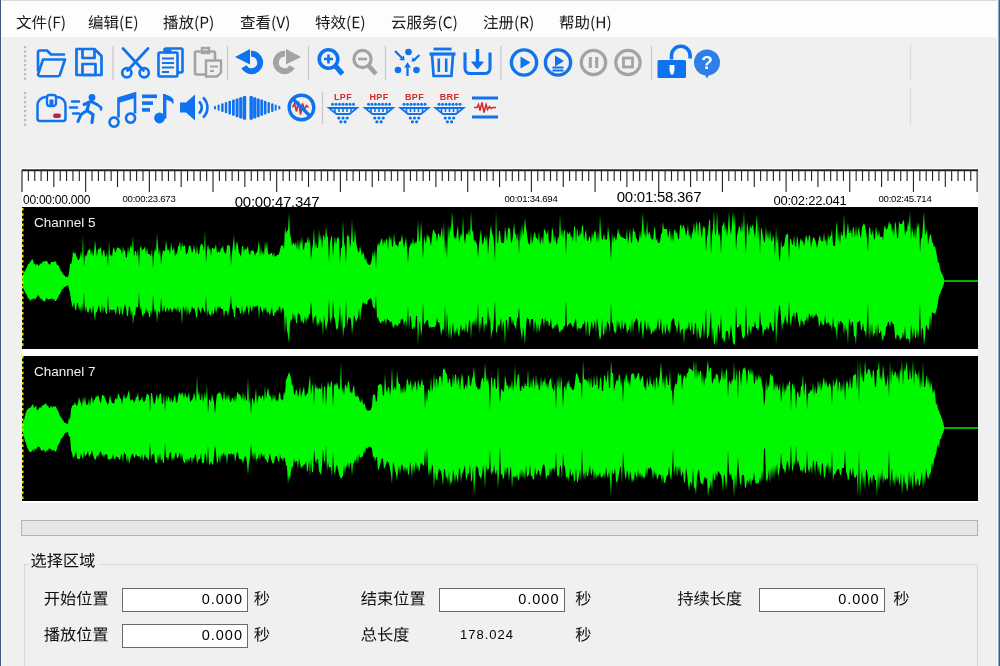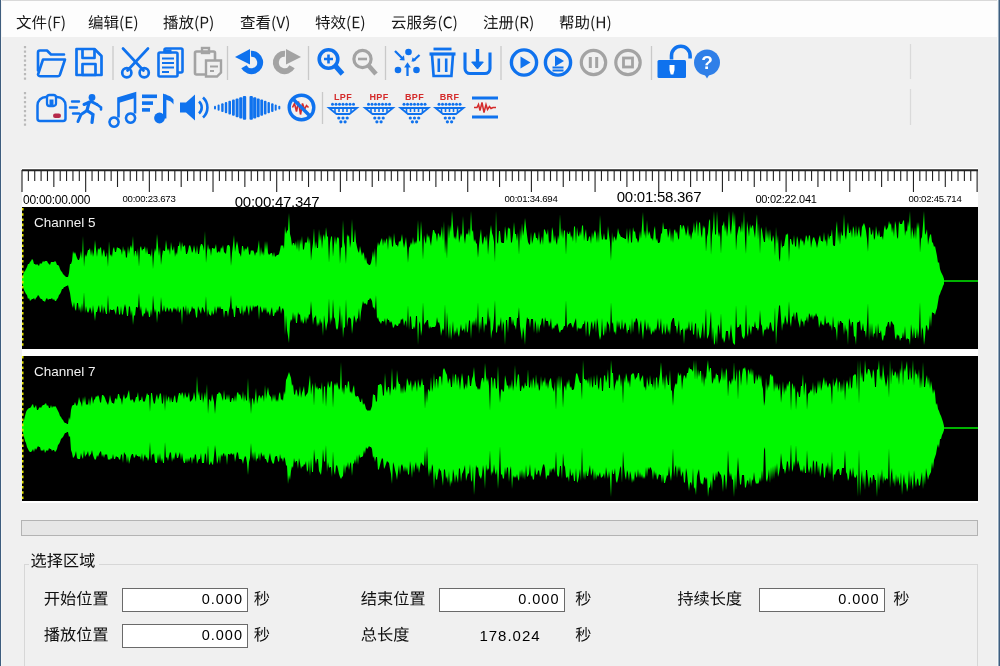--- a/index.html
+++ b/index.html
@@ -12,29 +12,29 @@
 <div style="position:absolute;left:22px;top:501px;width:956px;height:2px;background:#fff"></div>
 <div style="position:absolute;left:34px;top:215px;color:#f2f2f2;font-size:13.5px">Channel 5</div>
 <div style="position:absolute;left:34px;top:364px;color:#f2f2f2;font-size:13.5px">Channel 7</div>
 <div style="position:absolute;left:21px;top:520px;width:957px;height:16px;background:#e6e6e6;border:1px solid #b3b3b3"></div>
 <div style="position:absolute;left:23.5px;top:564px;width:954px;height:110px;border:1px solid #d7d7d7;border-bottom:none"></div>
 <div style="position:absolute;left:29px;top:552px;width:70px;height:16px;background:#f0f0f0"></div>
 <div style="position:absolute;left:122px;top:588px;width:126px;height:23.5px;background:#fff;border:1px solid #6a6a6a;font-size:14.5px;letter-spacing:1px;color:#000;text-align:right;line-height:21.5px;padding-right:4px;box-sizing:border-box">0.000</div>
 <div style="position:absolute;left:122px;top:624px;width:126px;height:23.5px;background:#fff;border:1px solid #6a6a6a;font-size:14.5px;letter-spacing:1px;color:#000;text-align:right;line-height:21.5px;padding-right:4px;box-sizing:border-box">0.000</div>
 <div style="position:absolute;left:438.5px;top:588px;width:126px;height:23.5px;background:#fff;border:1px solid #6a6a6a;font-size:14.5px;letter-spacing:1px;color:#000;text-align:right;line-height:21.5px;padding-right:4px;box-sizing:border-box">0.000</div>
 <div style="position:absolute;left:758.5px;top:588px;width:126px;height:23.5px;background:#fff;border:1px solid #6a6a6a;font-size:14.5px;letter-spacing:1px;color:#000;text-align:right;line-height:21.5px;padding-right:4px;box-sizing:border-box">0.000</div>
-<div style="position:absolute;left:460px;top:627px;width:100px;font-size:15px;letter-spacing:1px;color:#000;text-align:center">178.024</div>
+<div style="position:absolute;left:460px;top:627px;width:100px;font-size:13px;letter-spacing:1px;color:#000;text-align:left">178.024</div>
 <div style="position:absolute;left:23px;top:193px;font-size:12px;letter-spacing:-0.25px;color:#000;white-space:nowrap">00:00:00.000</div>
 <div style="position:absolute;left:149px;top:193px;font-size:9.6px;letter-spacing:-0.25px;color:#000;white-space:nowrap;transform:translateX(-50%)">00:00:23.673</div>
 <div style="position:absolute;left:277px;top:193px;font-size:15px;letter-spacing:-0.25px;color:#000;white-space:nowrap;transform:translateX(-50%)">00:00:47.347</div>
 <div style="position:absolute;left:404px;top:205px;font-size:9.6px;letter-spacing:-0.25px;color:#000;white-space:nowrap;transform:translateX(-50%)">00:01:11.020</div>
 <div style="position:absolute;left:531px;top:193px;font-size:9.6px;letter-spacing:-0.25px;color:#000;white-space:nowrap;transform:translateX(-50%)">00:01:34.694</div>
 <div style="position:absolute;left:659px;top:188px;font-size:15px;letter-spacing:-0.25px;color:#000;white-space:nowrap;transform:translateX(-50%)">00:01:58.367</div>
-<div style="position:absolute;left:786px;top:193px;font-size:11px;letter-spacing:-0.25px;color:#000;white-space:nowrap;transform:translateX(-50%)">00:02:22.041</div>
-<div style="position:absolute;left:935px;top:193px;font-size:9.6px;letter-spacing:-0.25px;color:#000;white-space:nowrap;transform:translateX(-50%)">00:02:45.714</div>
+<div style="position:absolute;left:810px;top:193px;font-size:13px;letter-spacing:-0.25px;color:#000;white-space:nowrap;transform:translateX(-50%)">00:02:22.041</div>
+<div style="position:absolute;left:905px;top:193px;font-size:9.6px;letter-spacing:-0.25px;color:#000;white-space:nowrap;transform:translateX(-50%)">00:02:45.714</div>
 <svg width="1000" height="666" viewBox="0 0 1000 666" style="position:absolute;left:0;top:0">
     <path d="M22.6 15.4C23.0 16.2 23.5 17.2 23.7 17.9L25.0 17.5C24.8 16.8 24.2 15.8 23.8 15.1ZM16.8 17.9V19.1H19.2C20.1 21.4 21.3 23.4 22.9 25.1C21.2 26.5 19.1 27.6 16.6 28.3C16.8 28.6 17.2 29.1 17.3 29.4C19.9 28.6 22.0 27.5 23.8 25.9C25.5 27.5 27.6 28.6 30.2 29.3C30.4 29.0 30.7 28.5 31.0 28.3C28.5 27.6 26.4 26.5 24.7 25.1C26.2 23.5 27.4 21.5 28.3 19.1H30.8V17.9ZM23.8 24.3C22.4 22.8 21.2 21.0 20.4 19.1H27.0C26.2 21.1 25.2 22.9 23.8 24.3ZM36.4 22.9V24.0H40.9V29.4H42.0V24.0H46.3V22.9H42.0V19.5H45.6V18.4H42.0V15.4H40.9V18.4H38.8C39.0 17.7 39.2 16.9 39.3 16.2L38.2 16.0C37.8 18.0 37.2 20.0 36.3 21.3C36.6 21.4 37.1 21.7 37.3 21.9C37.7 21.2 38.1 20.4 38.4 19.5H40.9V22.9ZM35.7 15.2C34.8 17.6 33.5 19.9 32.0 21.4C32.2 21.7 32.5 22.3 32.7 22.6C33.2 22.0 33.6 21.4 34.1 20.8V29.4H35.2V18.9C35.8 17.9 36.3 16.7 36.8 15.6ZM50.7 31.2 51.6 30.9C50.2 28.6 49.6 26.0 49.6 23.4C49.6 20.8 50.2 18.1 51.6 15.9L50.7 15.5C49.3 17.8 48.4 20.3 48.4 23.4C48.4 26.4 49.3 28.9 50.7 31.2ZM53.8 28.2H55.2V23.1H59.6V21.9H55.2V18.0H60.3V16.8H53.8ZM62.3 31.2C63.8 28.9 64.6 26.4 64.6 23.4C64.6 20.3 63.8 17.8 62.3 15.5L61.4 15.9C62.8 18.1 63.4 20.8 63.4 23.4C63.4 26.0 62.8 28.6 61.4 30.9Z" fill="#1a1a1a"></path>
     <path d="M88.6 27.4 88.9 28.4C90.2 27.9 91.8 27.3 93.4 26.6L93.1 25.7C91.5 26.3 89.8 27.0 88.6 27.4ZM88.9 21.6C89.2 21.5 89.5 21.5 91.2 21.2C90.6 22.2 90.0 23.0 89.8 23.3C89.3 23.9 89.0 24.3 88.7 24.4C88.8 24.6 89.0 25.2 89.1 25.4C89.3 25.2 89.8 25.0 93.3 24.2C93.2 24.0 93.2 23.6 93.2 23.3L90.6 23.8C91.7 22.4 92.8 20.7 93.6 18.9L92.7 18.4C92.4 19.0 92.1 19.6 91.8 20.2L90.1 20.4C90.9 19.0 91.8 17.3 92.4 15.6L91.3 15.2C90.8 17.1 89.7 19.1 89.4 19.6C89.1 20.1 88.9 20.5 88.6 20.6C88.7 20.9 88.9 21.4 88.9 21.6ZM97.7 22.8V25.1H96.4V22.8ZM98.5 22.8H99.6V25.1H98.5ZM95.5 21.8V29.3H96.4V26.0H97.7V28.9H98.5V26.0H99.6V28.9H100.4V26.0H101.5V28.3C101.5 28.4 101.5 28.4 101.3 28.5C101.2 28.5 101.0 28.5 100.6 28.4C100.7 28.7 100.8 29.1 100.9 29.3C101.4 29.3 101.8 29.3 102.1 29.2C102.4 29.0 102.4 28.7 102.4 28.3V21.8L101.5 21.8ZM100.4 22.8H101.5V25.1H100.4ZM97.4 15.4C97.6 15.8 97.9 16.4 98.0 16.9H94.4V20.2C94.4 22.6 94.3 26.0 92.9 28.5C93.1 28.6 93.6 29.0 93.8 29.2C95.2 26.7 95.5 23.0 95.5 20.5H102.3V16.9H99.3C99.1 16.3 98.8 15.6 98.5 15.1ZM95.5 17.8H101.2V19.5H95.5ZM112.0 16.6H116.2V18.1H112.0ZM111.0 15.7V19.0H117.3V15.7ZM104.8 23.1C104.9 22.9 105.3 22.8 105.9 22.8H107.3V25.1L104.1 25.6L104.4 26.7L107.3 26.2V29.4H108.4V25.9L110.1 25.6L110.1 24.6L108.4 24.9V22.8H109.8V21.8H108.4V19.4H107.3V21.8H105.8C106.2 20.7 106.7 19.4 107.0 18.1H109.9V17.0H107.3C107.5 16.5 107.6 15.9 107.7 15.4L106.5 15.2C106.5 15.8 106.3 16.4 106.2 17.0H104.2V18.1H105.9C105.6 19.4 105.3 20.4 105.1 20.8C104.9 21.5 104.7 22.0 104.4 22.0C104.5 22.3 104.7 22.8 104.8 23.1ZM116.1 20.9V22.2H112.2V20.9ZM109.7 27.0 109.9 28.1 116.1 27.6V29.4H117.2V27.5L118.4 27.4L118.4 26.4L117.2 26.5V20.9H118.3V19.9H110.1V20.9H111.1V26.9ZM116.1 23.1V24.4H112.2V23.1ZM116.1 25.3V26.6L112.2 26.9V25.3ZM122.7 31.2 123.6 30.9C122.2 28.6 121.6 26.0 121.6 23.4C121.6 20.8 122.2 18.1 123.6 15.9L122.7 15.5C121.3 17.8 120.4 20.3 120.4 23.4C120.4 26.4 121.3 28.9 122.7 31.2ZM125.8 28.2H132.5V27.0H127.2V22.8H131.5V21.6H127.2V18.0H132.3V16.8H125.8ZM134.9 31.2C136.3 28.9 137.2 26.4 137.2 23.4C137.2 20.3 136.3 17.8 134.9 15.5L134.0 15.9C135.4 18.1 136.0 20.8 136.0 23.4C136.0 26.0 135.4 28.6 134.0 30.9Z" fill="#1a1a1a"></path>
     <path d="M175.5 16.8C175.3 17.5 174.8 18.5 174.4 19.2H173.5V16.7C174.8 16.5 176.1 16.4 177.0 16.1L176.4 15.3C174.5 15.7 171.3 16.0 168.6 16.2C168.7 16.4 168.8 16.8 168.8 17.0C170.0 17.0 171.2 16.9 172.4 16.8V19.2H168.4V20.2H171.5C170.6 21.4 169.1 22.5 167.7 23.0C167.9 23.3 168.3 23.6 168.4 23.9C168.7 23.8 169.0 23.6 169.3 23.5V29.4H170.3V28.7H175.8V29.3H176.9V23.5L177.4 23.7C177.6 23.5 177.9 23.1 178.1 22.9C176.8 22.3 175.4 21.3 174.5 20.2H177.7V19.2H175.4C175.8 18.6 176.2 17.8 176.6 17.1ZM169.6 17.4C169.9 18.0 170.3 18.7 170.4 19.2L171.4 18.9C171.2 18.4 170.8 17.7 170.5 17.1ZM172.4 20.6V23.1H173.5V20.4C174.3 21.6 175.6 22.7 176.8 23.4H169.3C170.5 22.7 171.6 21.7 172.4 20.6ZM172.4 24.3V25.6H170.3V24.3ZM173.4 24.3H175.8V25.6H173.4ZM172.4 26.5V27.9H170.3V26.5ZM173.4 26.5H175.8V27.9H173.4ZM165.6 15.2V18.3H163.7V19.4H165.6V22.6L163.4 23.3L163.7 24.5L165.6 23.8V28.1C165.6 28.3 165.5 28.4 165.3 28.4C165.1 28.4 164.5 28.4 163.9 28.4C164.0 28.7 164.2 29.2 164.2 29.4C165.2 29.5 165.8 29.4 166.1 29.2C166.5 29.1 166.7 28.7 166.7 28.1V23.3L168.3 22.7L168.1 21.7L166.7 22.2V19.4H168.3V18.3H166.7V15.2ZM181.7 15.4C182.0 16.1 182.3 17.0 182.5 17.6L183.6 17.2C183.4 16.7 183.0 15.8 182.7 15.1ZM179.2 17.7V18.8H181.0V22.0C181.0 24.2 180.8 26.6 178.9 28.7C179.2 28.9 179.6 29.2 179.8 29.4C181.8 27.2 182.1 24.6 182.1 22.0V21.9H184.3C184.1 26.2 184.0 27.7 183.8 28.0C183.7 28.2 183.5 28.2 183.3 28.2C183.1 28.2 182.5 28.2 181.8 28.2C182.0 28.5 182.1 28.9 182.1 29.3C182.8 29.3 183.5 29.3 183.8 29.3C184.3 29.2 184.5 29.1 184.8 28.7C185.2 28.2 185.3 26.5 185.4 21.4C185.4 21.2 185.4 20.8 185.4 20.8H182.1V18.8H186.1V17.7ZM188.2 19.2H191.1C190.8 21.1 190.3 22.8 189.6 24.2C188.9 22.8 188.5 21.1 188.1 19.3ZM188.0 15.2C187.5 17.8 186.7 20.4 185.4 22.1C185.7 22.3 186.1 22.7 186.3 23.0C186.7 22.4 187.1 21.8 187.4 21.0C187.8 22.6 188.3 24.1 188.9 25.4C188.0 26.7 186.8 27.7 185.2 28.5C185.4 28.7 185.8 29.2 185.9 29.5C187.4 28.7 188.6 27.7 189.6 26.4C190.4 27.7 191.4 28.7 192.7 29.4C192.9 29.1 193.3 28.6 193.6 28.4C192.2 27.8 191.1 26.7 190.3 25.4C191.2 23.7 191.9 21.7 192.3 19.2H193.4V18.1H188.5C188.8 17.2 189.0 16.3 189.2 15.4ZM197.7 31.2 198.6 30.9C197.2 28.6 196.6 26.0 196.6 23.4C196.6 20.8 197.2 18.1 198.6 15.9L197.7 15.5C196.3 17.8 195.4 20.3 195.4 23.4C195.4 26.4 196.3 28.9 197.7 31.2ZM200.8 28.2H202.2V23.7H204.1C206.6 23.7 208.3 22.6 208.3 20.2C208.3 17.7 206.6 16.8 204.0 16.8H200.8ZM202.2 22.5V18.0H203.9C205.9 18.0 206.9 18.5 206.9 20.2C206.9 21.8 205.9 22.5 203.9 22.5ZM210.6 31.2C212.0 28.9 212.9 26.4 212.9 23.4C212.9 20.3 212.0 17.8 210.6 15.5L209.7 15.9C211.0 18.1 211.7 20.8 211.7 23.4C211.7 26.0 211.0 28.6 209.7 30.9Z" fill="#1a1a1a"></path>
     <path d="M244.6 24.8H250.8V26.1H244.6ZM244.6 22.7H250.8V24.0H244.6ZM243.4 21.9V27.0H252.1V21.9ZM241.1 27.9V28.9H254.4V27.9ZM247.1 15.2V17.1H240.9V18.2H245.9C244.5 19.6 242.5 21.0 240.6 21.6C240.8 21.8 241.1 22.3 241.3 22.6C243.4 21.7 245.7 20.1 247.1 18.2V21.4H248.3V18.2C249.7 20.0 252.0 21.6 254.2 22.4C254.3 22.1 254.7 21.7 254.9 21.5C253.0 20.9 250.9 19.6 249.5 18.2H254.6V17.1H248.3V15.2ZM260.6 24.9H267.4V26.0H260.6ZM260.6 24.1V23.0H267.4V24.1ZM260.6 26.8H267.4V27.9H260.6ZM268.3 15.3C265.8 15.8 261.1 16.0 257.3 16.1C257.4 16.3 257.5 16.7 257.6 17.0C258.9 17.0 260.4 16.9 261.8 16.9C261.7 17.2 261.6 17.6 261.5 17.9H257.5V18.9H261.1C261.0 19.3 260.8 19.6 260.6 20.0H256.4V21.0H260.1C259.1 22.6 257.8 24.1 256.0 25.1C256.3 25.3 256.6 25.7 256.8 26.0C257.8 25.3 258.7 24.6 259.5 23.7V29.5H260.6V28.9H267.4V29.5H268.6V22.1H260.8C261.0 21.7 261.2 21.4 261.4 21.0H270.1V20.0H261.9C262.1 19.6 262.3 19.3 262.4 18.9H269.2V17.9H262.8L263.1 16.8C265.3 16.7 267.5 16.5 269.0 16.1ZM274.7 31.2 275.6 30.9C274.2 28.6 273.6 26.0 273.6 23.4C273.6 20.8 274.2 18.1 275.6 15.9L274.7 15.5C273.3 17.8 272.4 20.3 272.4 23.4C272.4 26.4 273.3 28.9 274.7 31.2ZM279.9 28.2H281.5L285.2 16.8H283.7L281.9 23.0C281.5 24.3 281.2 25.4 280.8 26.7H280.7C280.3 25.4 280.0 24.3 279.6 23.0L277.8 16.8H276.3ZM286.7 31.2C288.1 28.9 289.0 26.4 289.0 23.4C289.0 20.3 288.1 17.8 286.7 15.5L285.8 15.9C287.1 18.1 287.8 20.8 287.8 23.4C287.8 26.0 287.1 28.6 285.8 30.9Z" fill="#1a1a1a"></path>
     <path d="M322.1 24.9C322.8 25.7 323.7 26.7 324.0 27.5L324.9 26.9C324.5 26.1 323.7 25.1 323.0 24.4ZM325.0 15.2V16.9H321.9V17.9H325.0V19.9H321.0V21.0H326.8V22.8H321.3V23.9H326.8V28.0C326.8 28.2 326.8 28.3 326.5 28.3C326.3 28.3 325.4 28.3 324.5 28.3C324.7 28.6 324.8 29.1 324.9 29.4C326.0 29.4 326.8 29.4 327.3 29.2C327.8 29.1 328.0 28.7 328.0 28.0V23.9H329.8V22.8H328.0V21.0H329.8V19.9H326.1V17.9H329.1V16.9H326.1V15.2ZM316.5 16.4C316.4 18.3 316.1 20.3 315.6 21.6C315.8 21.7 316.3 22.0 316.5 22.1C316.7 21.4 316.9 20.5 317.1 19.5H318.3V23.3C317.3 23.6 316.4 23.8 315.7 24.0L316.0 25.2L318.3 24.4V29.4H319.4V24.1L321.0 23.6L320.9 22.5L319.4 22.9V19.5H320.9V18.4H319.4V15.2H318.3V18.4H317.3C317.4 17.8 317.4 17.2 317.5 16.5ZM333.1 18.9C332.6 20.1 331.8 21.4 331.0 22.2C331.3 22.4 331.7 22.8 331.9 22.9C332.7 22.0 333.6 20.5 334.1 19.2ZM335.7 19.3C336.4 20.2 337.1 21.3 337.4 22.1L338.3 21.5C338.0 20.8 337.3 19.7 336.5 18.9ZM333.6 15.6C334.1 16.1 334.5 16.9 334.7 17.4H331.4V18.5H338.5V17.4H334.9L335.8 17.1C335.6 16.5 335.1 15.7 334.6 15.2ZM332.6 22.6C333.3 23.2 333.9 23.9 334.5 24.6C333.6 26.1 332.5 27.3 331.1 28.2C331.3 28.4 331.8 28.8 331.9 29.1C333.2 28.2 334.3 27.0 335.2 25.5C335.9 26.4 336.5 27.2 336.8 27.8L337.8 27.1C337.3 26.4 336.6 25.4 335.8 24.5C336.3 23.6 336.6 22.7 336.9 21.6L335.8 21.4C335.6 22.2 335.4 22.9 335.1 23.6C334.5 23.0 334.0 22.5 333.5 22.0ZM340.7 19.1H343.3C343.0 21.2 342.5 22.9 341.8 24.4C341.1 23.1 340.6 21.7 340.3 20.2ZM340.5 15.2C340.0 17.9 339.3 20.6 338.0 22.3C338.2 22.5 338.6 22.9 338.8 23.1C339.1 22.7 339.4 22.2 339.6 21.7C340.0 23.1 340.5 24.4 341.1 25.5C340.2 26.8 339.0 27.9 337.3 28.6C337.6 28.8 338.0 29.3 338.1 29.5C339.6 28.7 340.8 27.7 341.7 26.5C342.5 27.7 343.5 28.7 344.7 29.4C344.9 29.1 345.2 28.7 345.5 28.5C344.2 27.8 343.2 26.8 342.4 25.5C343.4 23.8 344.0 21.7 344.4 19.1H345.3V18.0H341.0C341.2 17.1 341.4 16.2 341.6 15.3ZM349.7 31.2 350.6 30.9C349.2 28.6 348.6 26.0 348.6 23.4C348.6 20.8 349.2 18.1 350.6 15.9L349.7 15.5C348.3 17.8 347.4 20.3 347.4 23.4C347.4 26.4 348.3 28.9 349.7 31.2ZM352.8 28.2H359.5V27.0H354.2V22.8H358.5V21.6H354.2V18.0H359.3V16.8H352.8ZM361.9 31.2C363.3 28.9 364.2 26.4 364.2 23.4C364.2 20.3 363.3 17.8 361.9 15.5L361.0 15.9C362.4 18.1 363.0 20.8 363.0 23.4C363.0 26.0 362.4 28.6 361.0 30.9Z" fill="#1a1a1a"></path>
     <path d="M393.6 16.4V17.6H404.1V16.4ZM393.2 28.9C393.8 28.6 394.7 28.6 403.3 27.8C403.6 28.4 404.0 29.0 404.2 29.5L405.3 28.8C404.5 27.4 403.0 25.1 401.7 23.4L400.6 23.9C401.2 24.8 401.9 25.8 402.6 26.7L394.8 27.3C396.0 25.8 397.3 23.9 398.3 22.0H405.6V20.8H391.9V22.0H396.7C395.7 24.0 394.4 25.9 393.9 26.4C393.4 27.1 393.1 27.5 392.7 27.6C392.9 28.0 393.1 28.6 393.2 28.9ZM408.2 15.8V21.3C408.2 23.6 408.1 26.7 407.0 28.9C407.3 29.0 407.8 29.3 408.0 29.5C408.7 28.0 409.0 26.0 409.1 24.2H411.6V28.0C411.6 28.3 411.5 28.3 411.3 28.3C411.1 28.3 410.5 28.3 409.7 28.3C409.9 28.6 410.0 29.1 410.1 29.4C411.1 29.4 411.7 29.4 412.1 29.2C412.5 29.0 412.7 28.7 412.7 28.0V15.8ZM409.2 16.8H411.6V19.4H409.2ZM409.2 20.5H411.6V23.1H409.2C409.2 22.5 409.2 21.9 409.2 21.3ZM419.8 22.1C419.5 23.4 418.9 24.6 418.2 25.6C417.5 24.6 417.0 23.4 416.5 22.1ZM414.0 15.8V29.4H415.1V22.1H415.5C416.0 23.8 416.7 25.2 417.6 26.5C416.9 27.4 416.1 28.0 415.2 28.5C415.5 28.7 415.8 29.1 415.9 29.3C416.7 28.9 417.6 28.2 418.3 27.4C419.0 28.2 419.8 28.9 420.8 29.5C421.0 29.2 421.3 28.8 421.5 28.6C420.6 28.1 419.7 27.4 418.9 26.5C419.9 25.1 420.7 23.4 421.1 21.3L420.4 21.0L420.2 21.1H415.1V16.9H419.5V18.8C419.5 19.0 419.5 19.0 419.2 19.0C419.0 19.1 418.1 19.1 417.2 19.0C417.4 19.3 417.5 19.7 417.6 20.0C418.7 20.0 419.5 20.0 420.0 19.9C420.5 19.7 420.6 19.4 420.6 18.8V15.8ZM428.9 22.3C428.9 22.9 428.7 23.4 428.6 23.8H424.0V24.9H428.3C427.4 26.9 425.6 27.9 422.9 28.4C423.1 28.6 423.4 29.2 423.5 29.4C426.6 28.7 428.5 27.4 429.5 24.9H434.2C434.0 26.9 433.6 27.8 433.3 28.1C433.1 28.3 432.9 28.3 432.6 28.3C432.2 28.3 431.2 28.3 430.2 28.2C430.4 28.5 430.6 28.9 430.6 29.2C431.5 29.3 432.5 29.3 432.9 29.3C433.5 29.2 433.9 29.1 434.2 28.8C434.7 28.4 435.1 27.2 435.4 24.4C435.5 24.2 435.5 23.8 435.5 23.8H429.8C430.0 23.4 430.0 22.9 430.1 22.4ZM433.5 17.8C432.6 18.7 431.4 19.4 429.9 20.0C428.7 19.5 427.7 18.8 427.0 18.0L427.2 17.8ZM427.9 15.2C427.1 16.5 425.6 18.1 423.4 19.2C423.6 19.4 424.0 19.8 424.1 20.1C424.9 19.7 425.6 19.2 426.3 18.7C426.9 19.4 427.7 20.0 428.6 20.5C426.7 21.1 424.7 21.5 422.7 21.6C422.9 21.9 423.1 22.4 423.2 22.7C425.4 22.4 427.8 21.9 429.9 21.1C431.7 21.8 433.8 22.3 436.2 22.5C436.4 22.2 436.6 21.7 436.9 21.4C434.8 21.3 432.9 21.0 431.3 20.5C433.0 19.7 434.4 18.6 435.4 17.2L434.7 16.7L434.5 16.8H428.2C428.5 16.3 428.9 15.9 429.1 15.4ZM441.2 31.2 442.1 30.9C440.7 28.6 440.1 26.0 440.1 23.4C440.1 20.8 440.7 18.1 442.1 15.9L441.2 15.5C439.8 17.8 438.9 20.3 438.9 23.4C438.9 26.4 439.8 28.9 441.2 31.2ZM448.6 28.4C450.1 28.4 451.2 27.8 452.1 26.8L451.3 25.9C450.6 26.7 449.7 27.1 448.6 27.1C446.5 27.1 445.1 25.3 445.1 22.5C445.1 19.6 446.6 17.9 448.7 17.9C449.7 17.9 450.4 18.3 451.0 19.0L451.8 18.0C451.1 17.3 450.1 16.6 448.7 16.6C445.8 16.6 443.6 18.9 443.6 22.5C443.6 26.2 445.7 28.4 448.6 28.4ZM454.2 31.2C455.6 28.9 456.4 26.4 456.4 23.4C456.4 20.3 455.6 17.8 454.2 15.5L453.3 15.9C454.6 18.1 455.3 20.8 455.3 23.4C455.3 26.0 454.6 28.6 453.3 30.9Z" fill="#1a1a1a"></path>
     <path d="M484.5 16.2C485.5 16.7 486.8 17.4 487.4 17.9L488.1 17.0C487.4 16.5 486.1 15.8 485.1 15.4ZM483.7 20.5C484.6 21.0 485.9 21.7 486.5 22.2L487.2 21.2C486.5 20.7 485.2 20.0 484.3 19.6ZM484.1 28.5 485.1 29.3C486.0 27.8 487.1 25.9 487.9 24.2L487.1 23.5C486.2 25.2 484.9 27.3 484.1 28.5ZM491.5 15.5C492.0 16.3 492.6 17.4 492.8 18.1L493.9 17.6C493.7 16.9 493.1 15.9 492.5 15.1ZM488.2 18.1V19.2H492.3V22.7H488.8V23.8H492.3V27.8H487.7V29.0H497.9V27.8H493.5V23.8H497.0V22.7H493.5V19.2H497.5V18.1ZM506.9 16.2V21.0V21.3H505.3V16.2H500.9V21.0V21.3H499.2V22.4H500.9C500.8 24.5 500.4 26.9 499.1 28.7C499.4 28.9 499.8 29.3 500.0 29.5C501.4 27.6 501.8 24.8 502.0 22.4H504.2V28.0C504.2 28.2 504.1 28.3 503.9 28.3C503.7 28.3 503.0 28.3 502.2 28.3C502.3 28.6 502.5 29.0 502.6 29.3C503.6 29.3 504.3 29.3 504.7 29.1C505.2 28.9 505.3 28.6 505.3 28.0V22.4H506.9C506.8 24.5 506.5 26.9 505.4 28.7C505.6 28.8 506.1 29.3 506.2 29.5C507.5 27.5 507.9 24.8 508.0 22.4H510.5V28.0C510.5 28.2 510.5 28.3 510.2 28.3C510.0 28.4 509.3 28.4 508.5 28.3C508.6 28.6 508.8 29.1 508.8 29.4C510.0 29.4 510.7 29.4 511.1 29.2C511.5 29.0 511.7 28.7 511.7 28.0V22.4H513.3V21.3H511.7V16.2ZM502.0 17.3H504.2V21.3H502.0V21.0ZM508.1 21.3V21.0V17.3H510.5V21.3ZM517.7 31.2 518.6 30.9C517.2 28.6 516.6 26.0 516.6 23.4C516.6 20.8 517.2 18.1 518.6 15.9L517.7 15.5C516.3 17.8 515.4 20.3 515.4 23.4C515.4 26.4 516.3 28.9 517.7 31.2ZM522.2 22.2V18.0H524.1C525.9 18.0 526.9 18.5 526.9 20.0C526.9 21.5 525.9 22.2 524.1 22.2ZM527.0 28.2H528.6L525.8 23.2C527.3 22.9 528.3 21.8 528.3 20.0C528.3 17.7 526.7 16.8 524.4 16.8H520.8V28.2H522.2V23.4H524.3ZM530.6 31.2C532.0 28.9 532.9 26.4 532.9 23.4C532.9 20.3 532.0 17.8 530.6 15.5L529.7 15.9C531.1 18.1 531.7 20.8 531.7 23.4C531.7 26.0 531.1 28.6 529.7 30.9Z" fill="#1a1a1a"></path>
     <path d="M563.2 15.2V16.4H560.0V17.4H563.2V18.5H560.3V19.4H563.2V19.8C563.2 20.0 563.2 20.3 563.1 20.6H559.8V21.6H562.7C562.2 22.2 561.4 22.9 560.1 23.4C560.3 23.6 560.7 24.0 560.9 24.2C562.6 23.5 563.5 22.5 564.0 21.6H567.4V20.6H564.3C564.4 20.3 564.4 20.0 564.4 19.8V19.4H567.0V18.5H564.4V17.4H567.3V16.4H564.4V15.2ZM568.1 15.8V23.5H569.2V16.8H571.8C571.4 17.5 570.9 18.3 570.4 19.0C571.7 19.7 572.3 20.4 572.3 21.0C572.3 21.3 572.1 21.5 571.9 21.6C571.7 21.7 571.4 21.8 571.2 21.8C570.8 21.8 570.2 21.8 569.5 21.7C569.7 22.0 569.9 22.4 569.9 22.7C570.5 22.8 571.2 22.7 571.7 22.7C572.0 22.7 572.4 22.6 572.6 22.4C573.2 22.2 573.4 21.7 573.4 21.1C573.4 20.4 573.0 19.6 571.6 18.8C572.3 18.0 573.0 17.1 573.5 16.3L572.7 15.8L572.5 15.8ZM561.3 24.1V28.6H562.5V25.2H566.1V29.4H567.3V25.2H571.2V27.3C571.2 27.5 571.2 27.6 570.9 27.6C570.7 27.6 569.7 27.6 568.7 27.6C568.9 27.8 569.1 28.3 569.2 28.6C570.5 28.6 571.3 28.6 571.8 28.4C572.3 28.2 572.4 27.9 572.4 27.3V24.1H567.3V22.9H566.1V24.1ZM584.3 15.2C584.3 16.4 584.3 17.6 584.3 18.7H581.7V19.8H584.2C584.0 23.5 583.2 26.8 580.3 28.6C580.5 28.8 580.9 29.2 581.1 29.5C584.3 27.4 585.1 23.9 585.4 19.8H587.8C587.6 25.5 587.5 27.5 587.1 28.0C586.9 28.2 586.8 28.3 586.5 28.3C586.2 28.3 585.4 28.2 584.5 28.2C584.7 28.5 584.8 29.0 584.8 29.3C585.6 29.3 586.5 29.4 587.0 29.3C587.5 29.3 587.8 29.1 588.1 28.7C588.6 28.0 588.7 25.8 588.9 19.3C588.9 19.1 588.9 18.7 588.9 18.7H585.4C585.4 17.6 585.4 16.4 585.4 15.2ZM575.0 26.7 575.2 27.9C577.1 27.5 579.7 26.9 582.2 26.3L582.1 25.3L581.2 25.4V15.9H576.1V26.5ZM577.2 26.3V23.6H580.1V25.7ZM577.2 20.3H580.1V22.6H577.2ZM577.2 19.3V17.0H580.1V19.3ZM593.7 31.2 594.6 30.9C593.2 28.6 592.6 26.0 592.6 23.4C592.6 20.8 593.2 18.1 594.6 15.9L593.7 15.5C592.3 17.8 591.4 20.3 591.4 23.4C591.4 26.4 592.3 28.9 593.7 31.2ZM596.8 28.2H598.2V22.8H603.5V28.2H605.0V16.8H603.5V21.6H598.2V16.8H596.8ZM608.1 31.2C609.5 28.9 610.3 26.4 610.3 23.4C610.3 20.3 609.5 17.8 608.1 15.5L607.2 15.9C608.5 18.1 609.2 20.8 609.2 23.4C609.2 26.0 608.5 28.6 607.2 30.9Z" fill="#1a1a1a"></path>
     <path d="M25 46v2.2M25 50.5v2.2M25 55.0v2.2M25 59.5v2.2M25 64.0v2.2M25 68.5v2.2M25 73.0v2.2M25 77.5v2.2" stroke="#b9b9b9" stroke-width="2.2" fill="none"></path>

